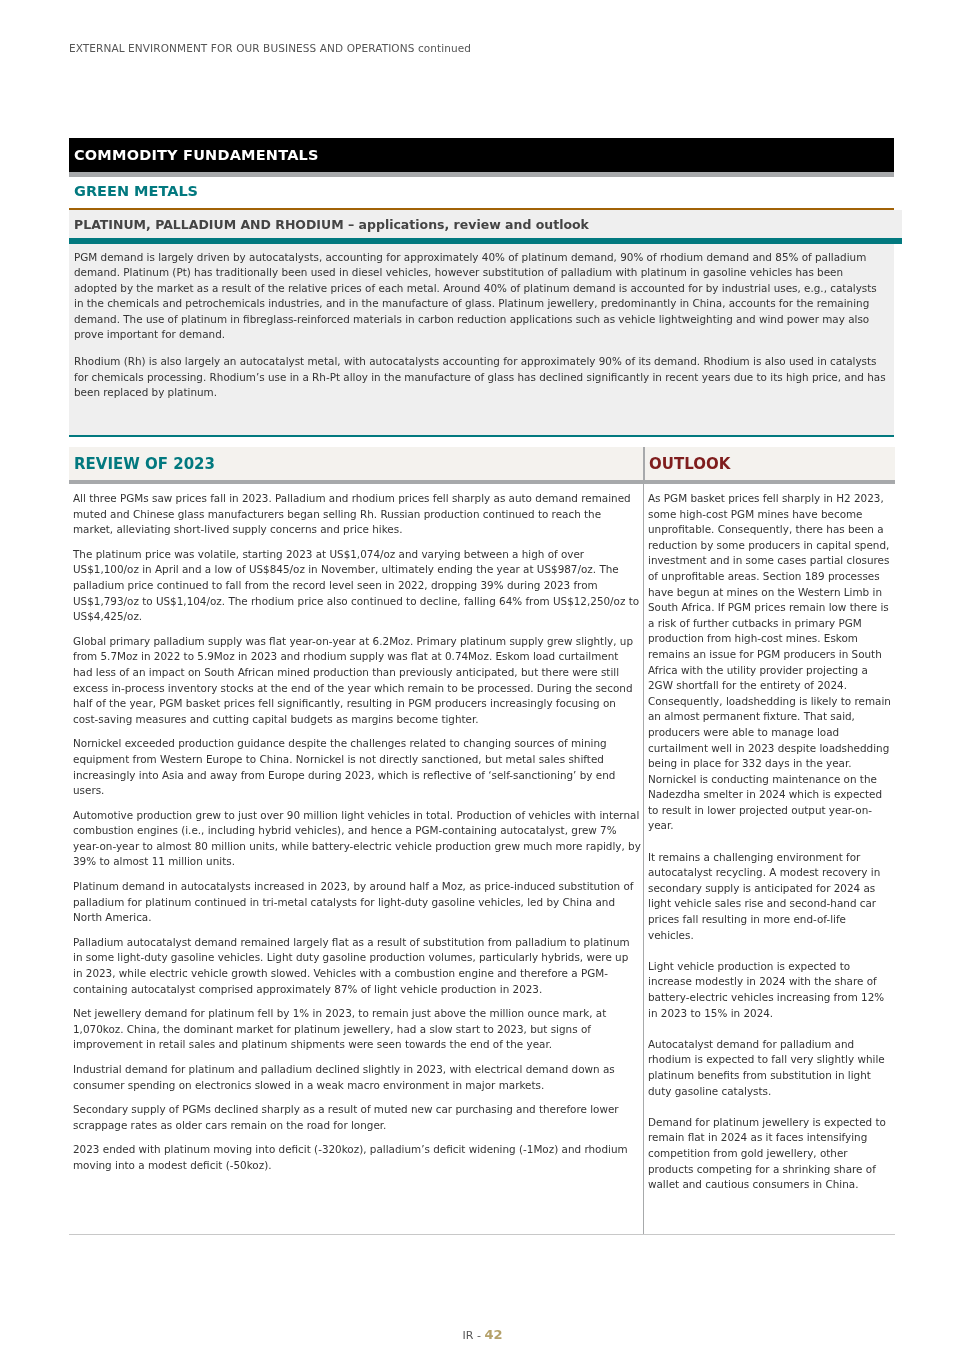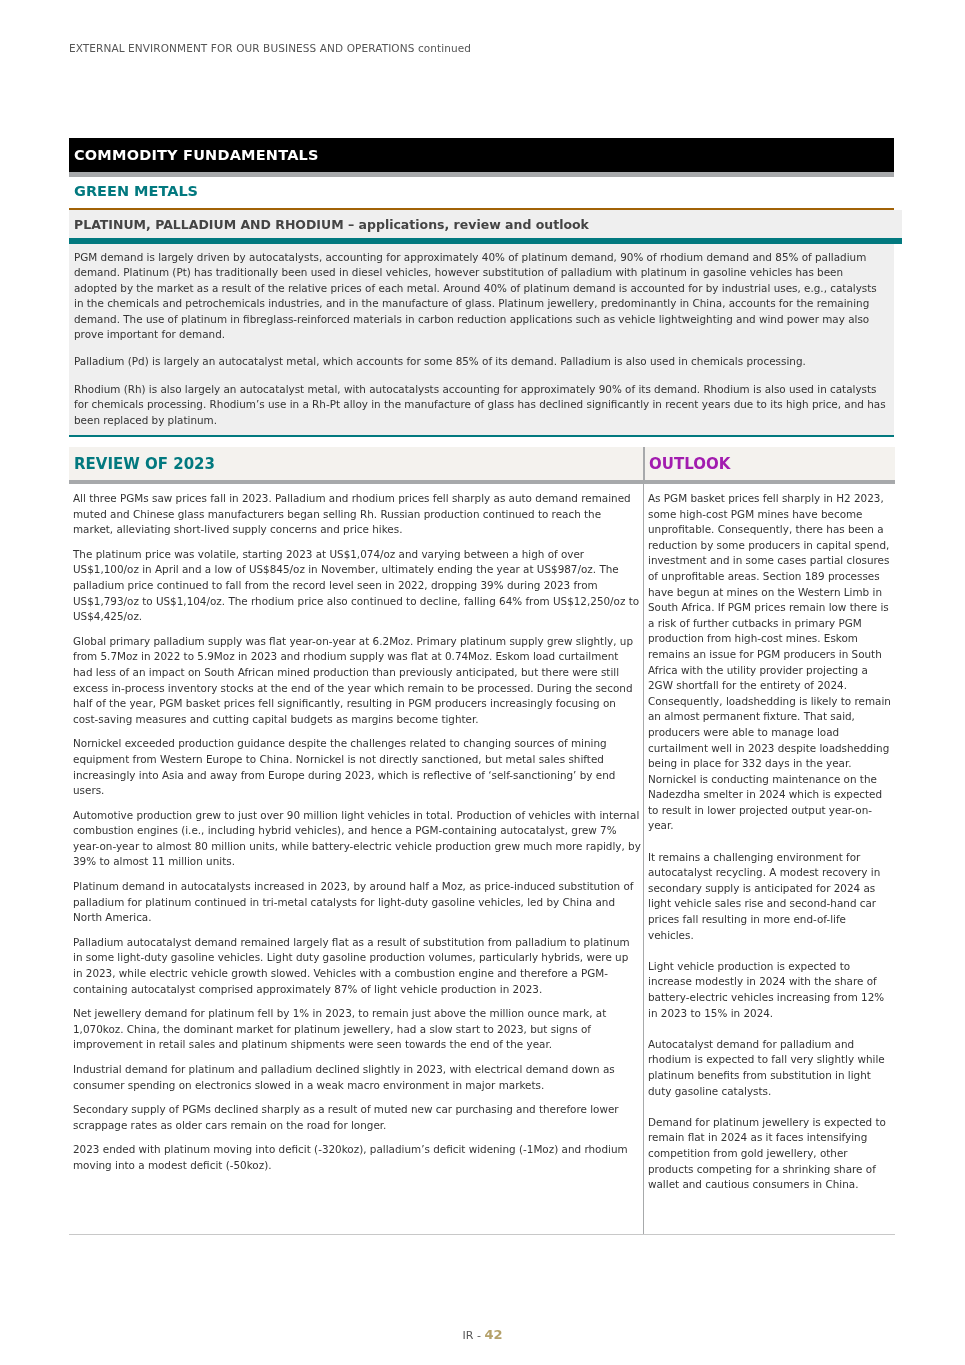--- a/index.html
+++ b/index.html
@@ -45,21 +45,21 @@
     position: absolute; left: 69px; top: 447px; width: 826px; height: 33px;
     background: #f4f2ee; border-bottom: 4px solid #a7a9ab;
   }
   .col-head-divider {
     position: absolute; left: 643px; top: 447px; width: 2px; height: 37px; background: #a7a9ab;
   }
   .review-title {
     position: absolute; left: 74px; top: 455px; font-size: 15px; font-weight: bold; color: #02797f;
   }
   .outlook-title {
-    position: absolute; left: 649px; top: 455px; font-size: 15px; font-weight: bold; color: #a21caf;
+    position: absolute; left: 649px; top: 455px; font-size: 15px; font-weight: bold; color: #7f1d1d;
   }
   .body-divider {
     position: absolute; left: 643px; top: 484px; width: 1px; height: 750px; background: #a7a9ab;
   }
   .bottom-rule {
     position: absolute; left: 69px; top: 1234px; width: 826px; height: 1px; background: #c8c8c8;
   }
   .review-body {
     position: absolute; left: 73px; top: 491px; width: 568px;
   }
@@ -89,21 +89,20 @@
 <div class="green-metals">
   <span>GREEN METALS</span>
 </div>
 
 <div class="pgm-band">
   <span>PLATINUM, PALLADIUM AND RHODIUM – applications, review and outlook</span>
 </div>
 
 <div class="intro">
   <p>PGM demand is largely driven by autocatalysts, accounting for approximately 40% of platinum demand, 90% of rhodium demand and 85% of palladium demand. Platinum (Pt) has traditionally been used in diesel vehicles, however substitution of palladium with platinum in gasoline vehicles has been adopted by the market as a result of the relative prices of each metal. Around 40% of platinum demand is accounted for by industrial uses, e.g., catalysts in the chemicals and petrochemicals industries, and in the manufacture of glass. Platinum jewellery, predominantly in China, accounts for the remaining demand. The use of platinum in fibreglass-reinforced materials in carbon reduction applications such as vehicle lightweighting and wind power may also prove important for demand.</p>
-  <p>Palladium (Pd) is largely an autocatalyst metal, which accounts for some 85% of its demand. Palladium is also used in chemicals processing.</p>
   <p>Rhodium (Rh) is also largely an autocatalyst metal, with autocatalysts accounting for approximately 90% of its demand. Rhodium is also used in catalysts for chemicals processing. Rhodium’s use in a Rh-Pt alloy in the manufacture of glass has declined significantly in recent years due to its high price, and has been replaced by platinum.</p>
 </div>
 
 <div class="col-head-row"></div>
 <div class="col-head-divider"></div>
 <div class="review-title">REVIEW OF 2023</div>
 <div class="outlook-title">OUTLOOK</div>
 
 <div class="body-divider"></div>
 

